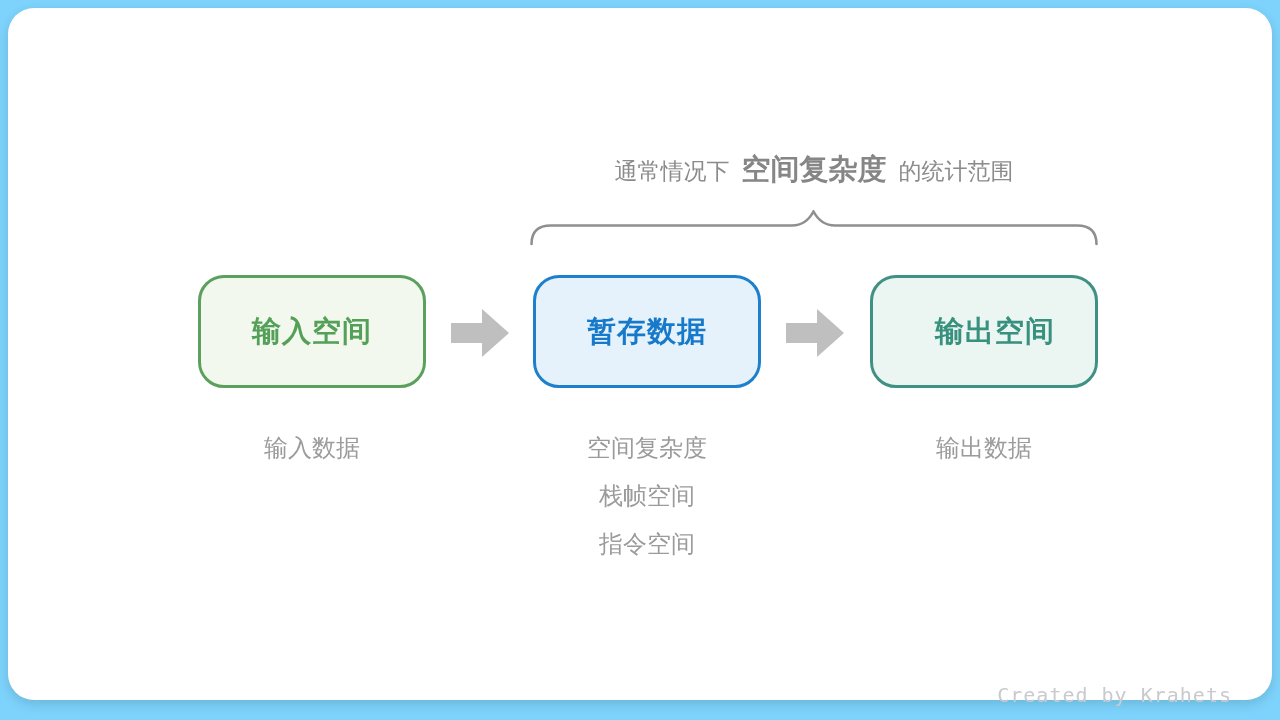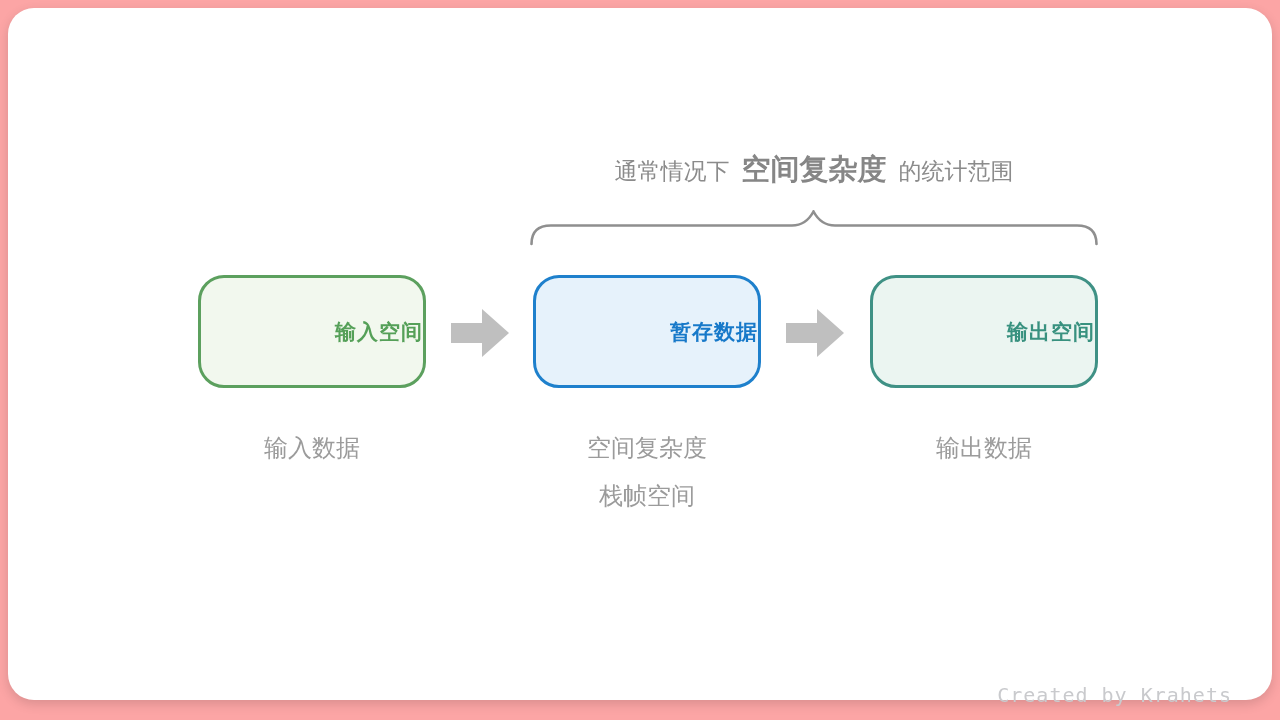--- a/index.html
+++ b/index.html
@@ -4,21 +4,21 @@
 <style>
   html, body {
     margin: 0;
     padding: 0;
     font-family: "Liberation Sans", "DejaVu Sans", sans-serif;
   }
   .page {
     position: relative;
     width: 1280px;
     height: 720px;
-    background: #fca5a5;
+    background: #7dd3fc;
     overflow: hidden;
   }
   .card {
     position: absolute;
     left: 8px;
     top: 8px;
     width: 1264px;
     height: 692px;
     background: #ffffff;
     border-radius: 26px;
@@ -55,22 +55,22 @@
   .box {
     position: absolute;
     top: 267px;
     width: 228px;
     height: 113px;
     border-radius: 26px;
     box-sizing: border-box;
     border: 3px solid;
     display: flex;
     align-items: center;
-    justify-content: flex-end;
-    font-size: 21px;
+    justify-content: center;
+    font-size: 29px;
     font-weight: 700;
     letter-spacing: 1px;
   }
   .box-input  { left: 190px; border-color: #5ca05e; background: #f2f8ee; color: #55a058; }
   .box-temp   { left: 525px; border-color: #1e80cc; background: #e6f2fb; color: #1779c9; }
   .box-output { left: 862px; border-color: #3f9185; background: #ebf5f1; color: #38917f; padding-left: 22px; }
 
   .arrow {
     position: absolute;
     top: 301px;
@@ -139,20 +139,21 @@
       <span>输出空间</span>
     </div>
 
     <div class="notes notes-input">
       <div class="note-line">输入数据</div>
     </div>
 
     <div class="notes notes-temp">
       <div class="note-line">空间复杂度</div>
       <div class="note-line">栈帧空间</div>
+      <div class="note-line">指令空间</div>
     </div>
 
     <div class="notes notes-output">
       <div class="note-line">输出数据</div>
     </div>
 
     <div class="credit">Created by Krahets</div>
 
   </div>
 </div>

